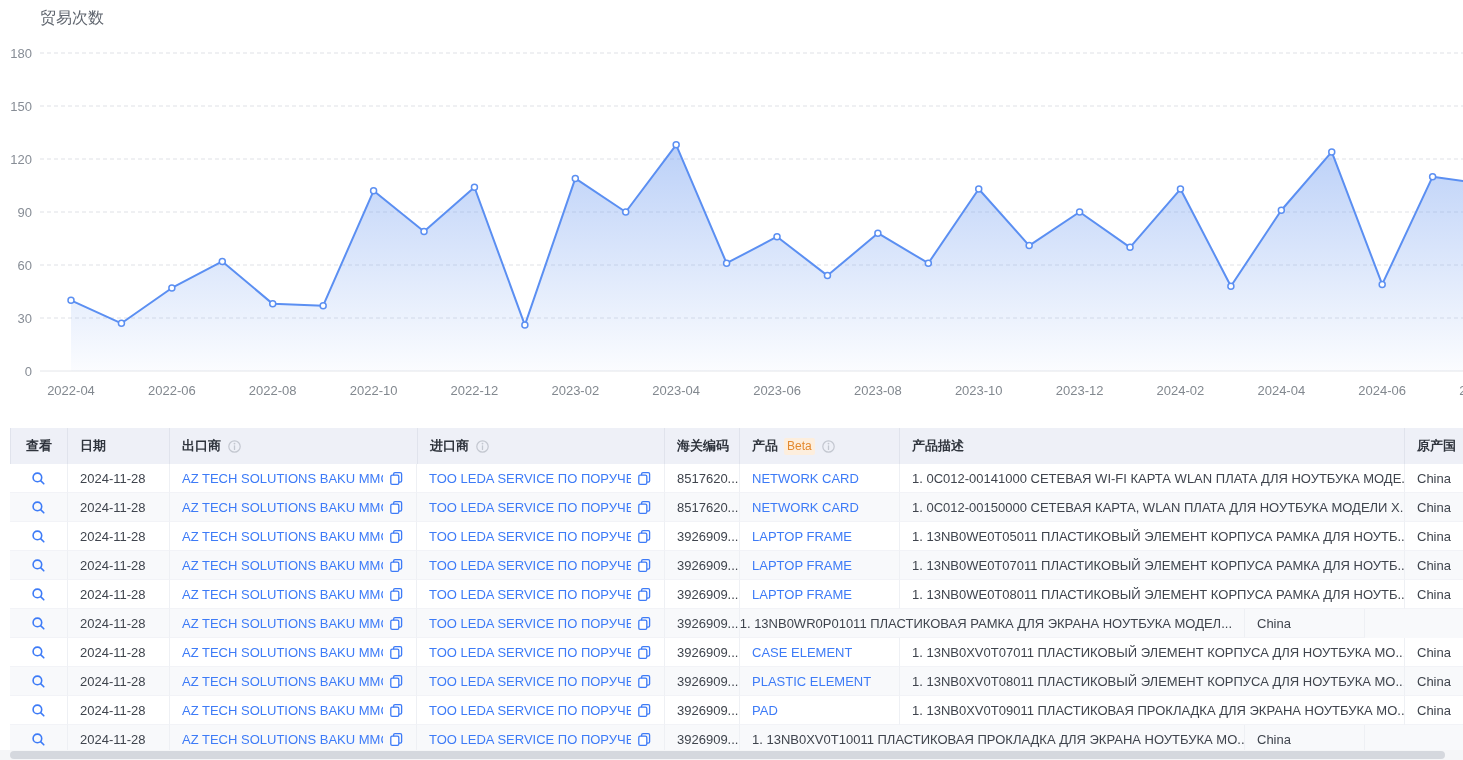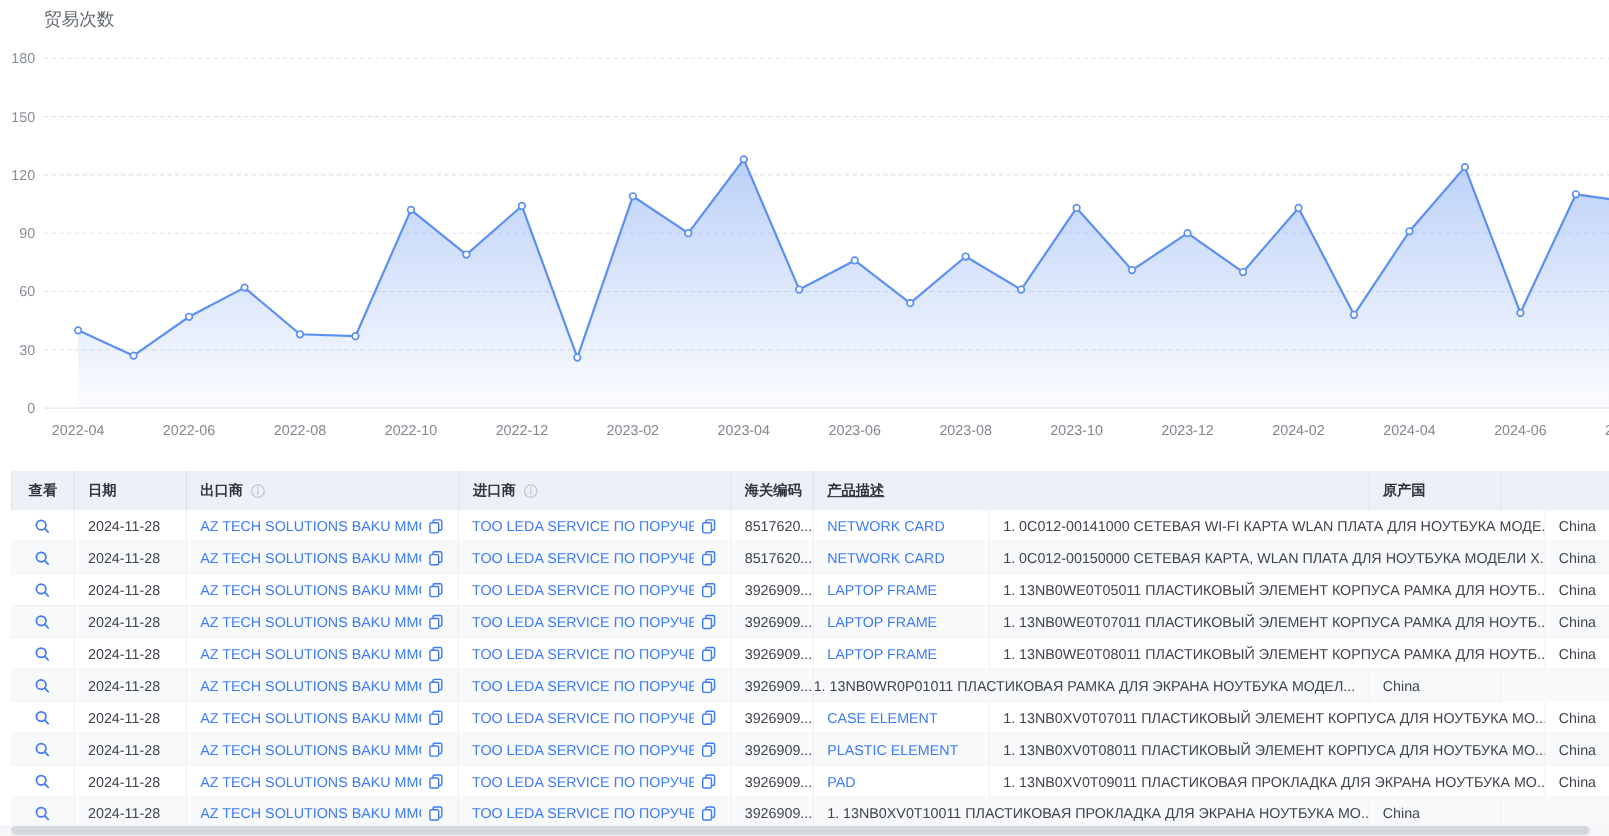--- a/index.html
+++ b/index.html
@@ -130,21 +130,30 @@
         <span>进口商</span>
         <svg width="15" height="15" viewBox="0 0 15 15">
           <circle cx="7.5" cy="7.5" r="5.7" fill="none" stroke="#c3c7d0" stroke-width="1.2"></circle>
           <line x1="7.5" y1="6.8" x2="7.5" y2="10.4" stroke="#c3c7d0" stroke-width="1.3" stroke-linecap="round"></line>
           <circle cx="7.5" cy="4.6" r="0.9" fill="#c3c7d0"></circle>
         </svg>
       </div>
       <div class="th" style="width: 75px;">
         <span>海关编码</span>
       </div>
-      <div class="th" style="width: 505px; text-decoration: underline;">
+      <div class="th" style="width: 160px;">
+        <span>产品</span>
+        <span class="beta-badge">Beta</span>
+        <svg width="15" height="15" viewBox="0 0 15 15">
+          <circle cx="7.5" cy="7.5" r="5.7" fill="none" stroke="#c3c7d0" stroke-width="1.2"></circle>
+          <line x1="7.5" y1="6.8" x2="7.5" y2="10.4" stroke="#c3c7d0" stroke-width="1.3" stroke-linecap="round"></line>
+          <circle cx="7.5" cy="4.6" r="0.9" fill="#c3c7d0"></circle>
+        </svg>
+      </div>
+      <div class="th" style="width: 505px;">
         <span>产品描述</span>
       </div>
       <div class="th" style="width: 120px;">
         <span>原产国</span>
       </div>
     </div>
   <div id="tbody">
       <div class="tr">
         <div class="td center" style="width: 58px;">
           <span class="view-btn">

